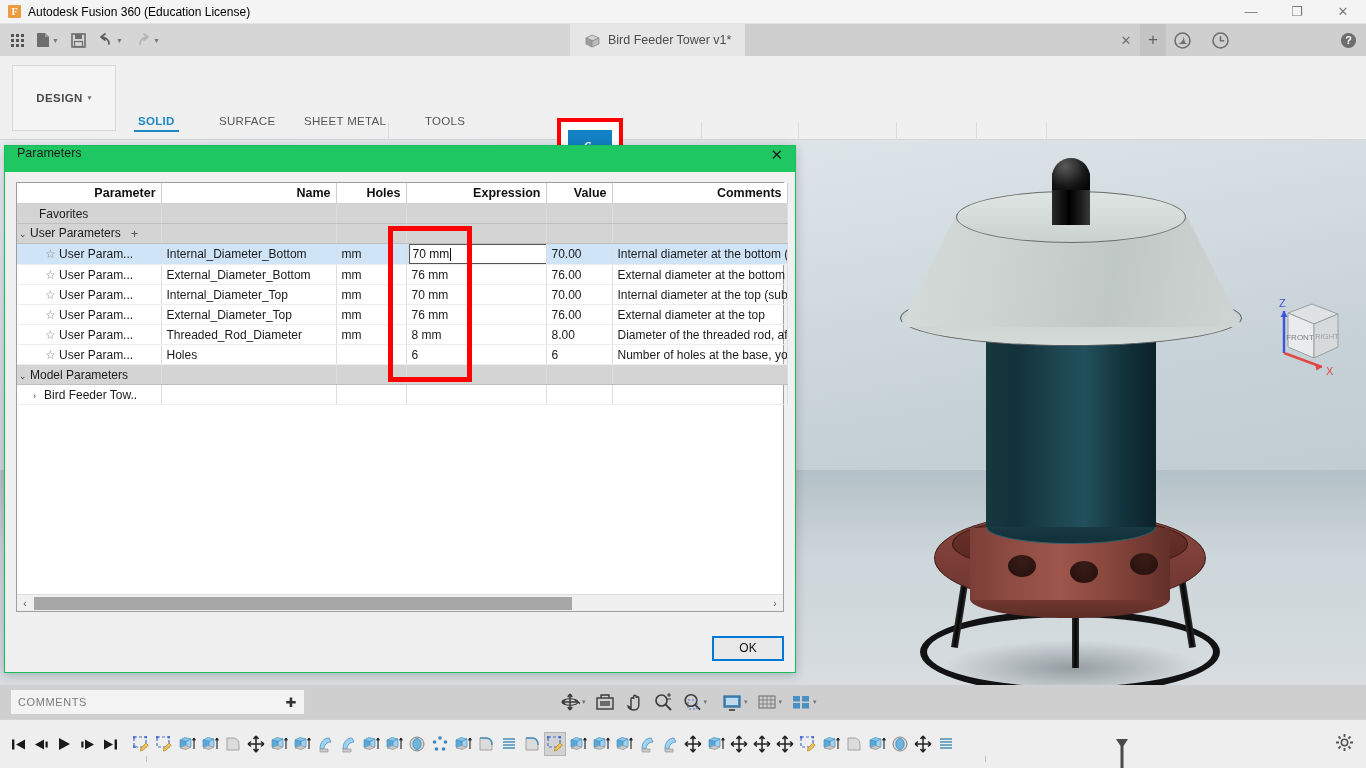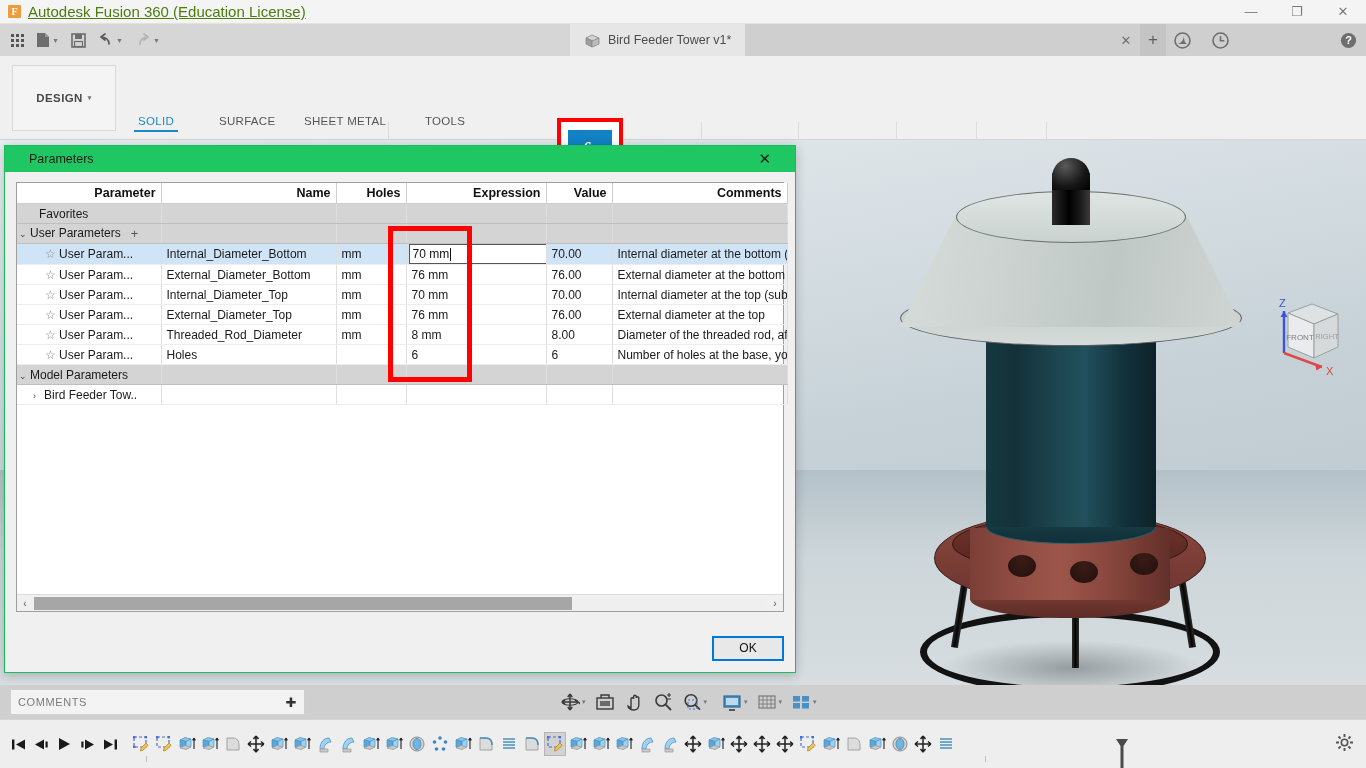--- a/index.html
+++ b/index.html
@@ -17,21 +17,21 @@
     position:absolute; left:0; top:0; width:1366px; height:24px;
     background:#f4f4f4; display:flex; align-items:center;
     border-bottom:1px solid #e2e2e2;
   }
   #app-logo {
     width:13px;height:13px;margin-left:8px;margin-right:7px;
     background:#eb9c3e; border-radius:1px;
     color:#fff; font-size:10px; font-weight:bold; line-height:13px; text-align:center;
     font-family:"Liberation Serif", serif;
   }
-  #app-title { font-size:15px; color:#4d7c0f;text-decoration:underline; }
+  #app-title { font-size:12px; color:#000000; }
   #wincontrols { margin-left:auto; display:flex; height:24px; }
   .winbtn {
     width:46px;height:24px;display:flex;align-items:center;justify-content:center;
     color:#7a7a7a; font-size:13px;
   }
 
   
   #qatrow {
     position:absolute; left:0; top:24px; width:1366px; height:32px;
     background:#cfcfcf; display:flex; align-items:center;
@@ -76,21 +76,21 @@
   }
   #design-box {
     position:absolute; left:12px; top:9px; width:104px; height:66px;
     border:1px solid #d8d8d8; background:#f4f4f4;
     display:flex; align-items:center; justify-content:center; gap:5px;
     font-size:11.5px; font-weight:bold; color:#4a4a4a; letter-spacing:.4px;
   }
   .rtab {
     position:absolute; top:59px; font-size:11.5px; color:#555; letter-spacing:.3px;
   }
-  .rtab.active { color:#1e88c7; font-weight:normal; }
+  .rtab.active { color:#1e88c7; font-weight:bold; }
   .rtab.active::after {
     content:""; position:absolute; left:-4px; right:-4px; bottom:-5px;
     height:2px; background:#1e88c7;
   }
   .grp-label {
     position:absolute; top:120px; font-size:10.5px; color:#555; letter-spacing:.3px;
   }
   .sep { position:absolute; top:66px; width:1px; height:56px; background:#dcdcdc; }
 
   .ic { position:absolute; top:82px; width:40px; height:36px; }
@@ -190,22 +190,22 @@
     background: radial-gradient(ellipse, rgba(60,70,75,.42), rgba(140,155,160,0) 70%);
   }
 
   
   #dialog {
     position:absolute; left:4px; top:145px; width:792px; height:528px;
     background:#f0f0f0; border:1px solid #18bd5f; z-index:20;
     box-shadow:0 2px 10px rgba(0,0,0,.22);
   }
   #dlg-title {
-    height:26px; background:#1fc763; display:flex; align-items:center;
-    padding:0 24px; color:#1b1b1b; font-size:12.5px;
+    height:26px; background:#1fc763; display:flex; align-items:flex-start;
+    padding:0 12px; color:#1b1b1b; font-size:12.5px;
   }
   #dlg-close { margin-left:auto; font-size:15px; color:#1b1b1b; }
   #dlg-body { padding:10px 11px 0 11px; height:470px; }
   #table-wrap {
     border:1px solid #9e9e9e; background:#fff; height:430px; position:relative;
   }
   table { border-collapse:collapse; width:100%; table-layout:fixed; font-size:12px; }
   th {
     background:#fff; font-weight:bold; text-align:right; color:#111;
     padding:3px 5px; height:20px; border-right:1px solid #cfcfcf;

